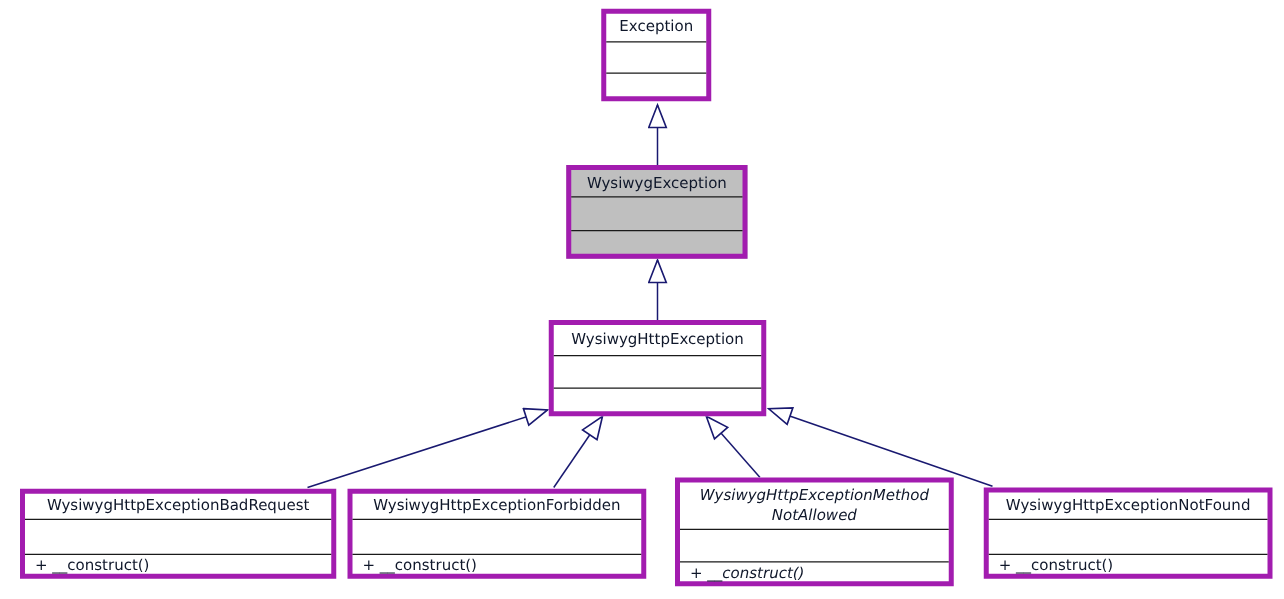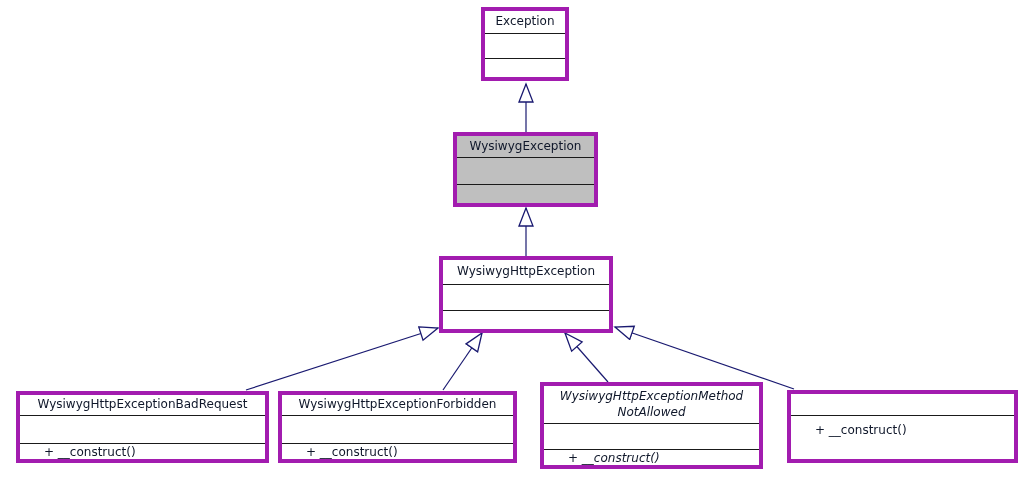--- a/index.html
+++ b/index.html
@@ -23,21 +23,21 @@
   }
   .node.hl { background:#bfbfbf; }
   .cmp { box-sizing:border-box; }
   .cmp + .cmp { border-top:1.2px solid #1a1a1a; }
   .title {
     display:flex; align-items:center; justify-content:center;
     text-align:center; white-space:pre-line; line-height:1.3;
     padding:0 4px;
   }
   .methods { display:flex; align-items:center; }
-  .methods span { padding-left:24px; white-space:pre; }
+  .methods span { padding-left:8px; white-space:pre; }
 
   
   #n-exception          { left:481px; top:7px;   width:88px;  height:74px; grid-template-rows:22px 25px auto; }
   #n-wysiwyg-exception  { left:453px; top:132px; width:145px; height:75px; grid-template-rows:21px 27px auto; }
   #n-http-exception     { left:439px; top:256px; width:174px; height:77px; grid-template-rows:24px 26px auto; }
   #n-bad-request        { left:16px;   top:391px; width:253px; height:72px; grid-template-rows:20px 28px auto; }
   #n-forbidden          { left:278px; top:391px; width:239px; height:72px; grid-template-rows:20px 28px auto; }
   #n-method-not-allowed { left:540px; top:382px; width:223px; height:87px; grid-template-rows:37px 26px auto;font-style:italic; }
   #n-not-found          { left:787px; top:390px; width:231px; height:73px; grid-template-rows:21px 28px auto; }
 </style>
@@ -103,19 +103,20 @@
   <div id="n-method-not-allowed" class="node">
     <div class="cmp title">WysiwygHttpExceptionMethod
 NotAllowed</div>
     <div class="cmp"></div>
     <div class="cmp methods">
         <span>+ __construct()</span>
       </div>
   </div>
 
   <div id="n-not-found" class="node">
+    <div class="cmp title">WysiwygHttpExceptionNotFound</div>
     <div class="cmp"></div>
     <div class="cmp methods">
         <span>+ __construct()</span>
       </div>
   </div>
 
 </div>
 
 </body></html>

